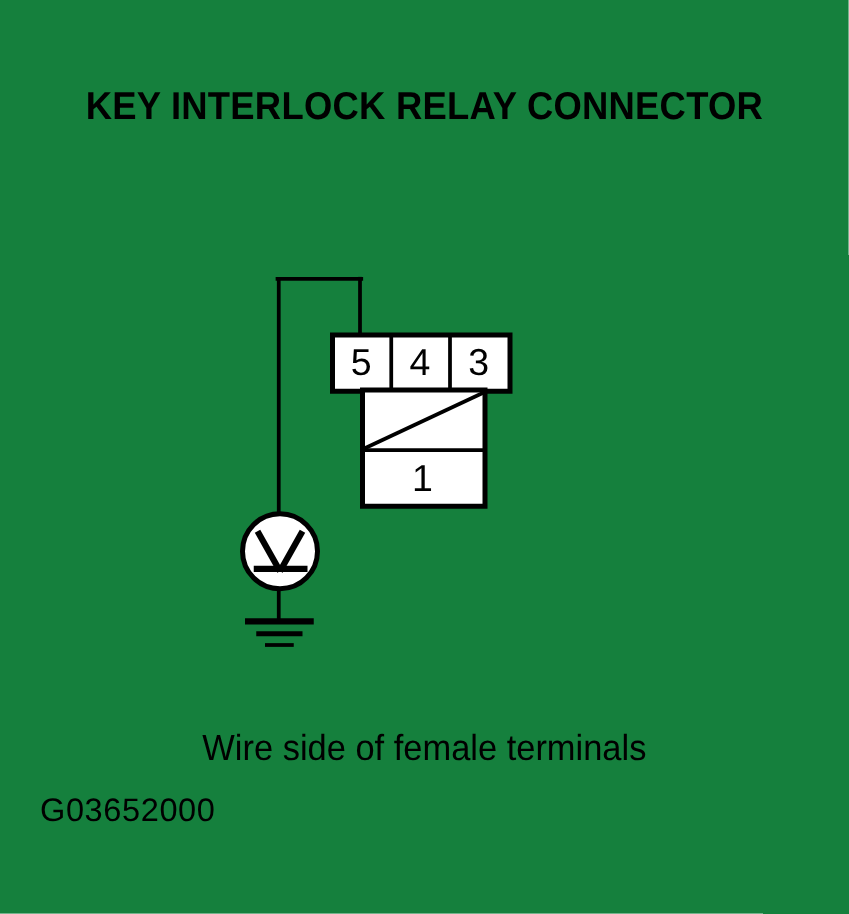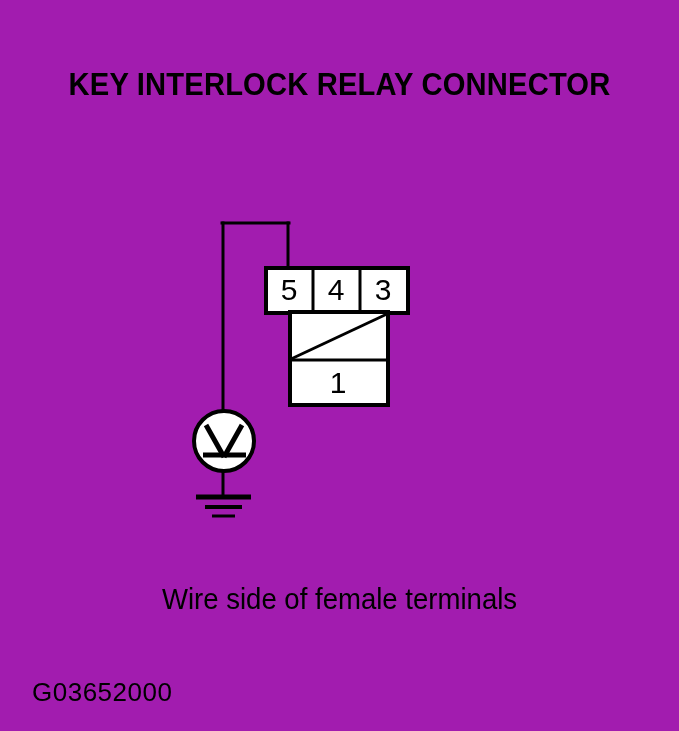--- a/index.html
+++ b/index.html
@@ -8,21 +8,21 @@
     background: #ffffff;
   }
   body {
     font-family: "Liberation Sans", sans-serif;
     color: #000000;
   }
   #page {
     position: relative;
     width: 679px;
     height: 731px;
-    background: #a21caf;
+    background: #15803d;
     overflow: hidden;
   }
   
   #title {
     position: absolute;
     left: 0;
     top: 68px;
     width: 679px;
     text-align: center;
     font-family: "Liberation Sans", sans-serif;
@@ -66,21 +66,20 @@
   
   #figure-id {
     position: absolute;
     left: 32px;
     top: 633px;
     font-family: "Liberation Sans", sans-serif;
     font-weight: normal;
     font-size: 26px;
     letter-spacing: 0.5px;
     white-space: nowrap;
-    margin-top: 44px;
   }
 </style>
 </head>
 <body>
 
 <div id="page">
 
   <div id="title">KEY INTERLOCK RELAY CONNECTOR</div>
 
   <svg id="diagram" viewBox="0 0 679 731" xmlns="http://www.w3.org/2000/svg">

